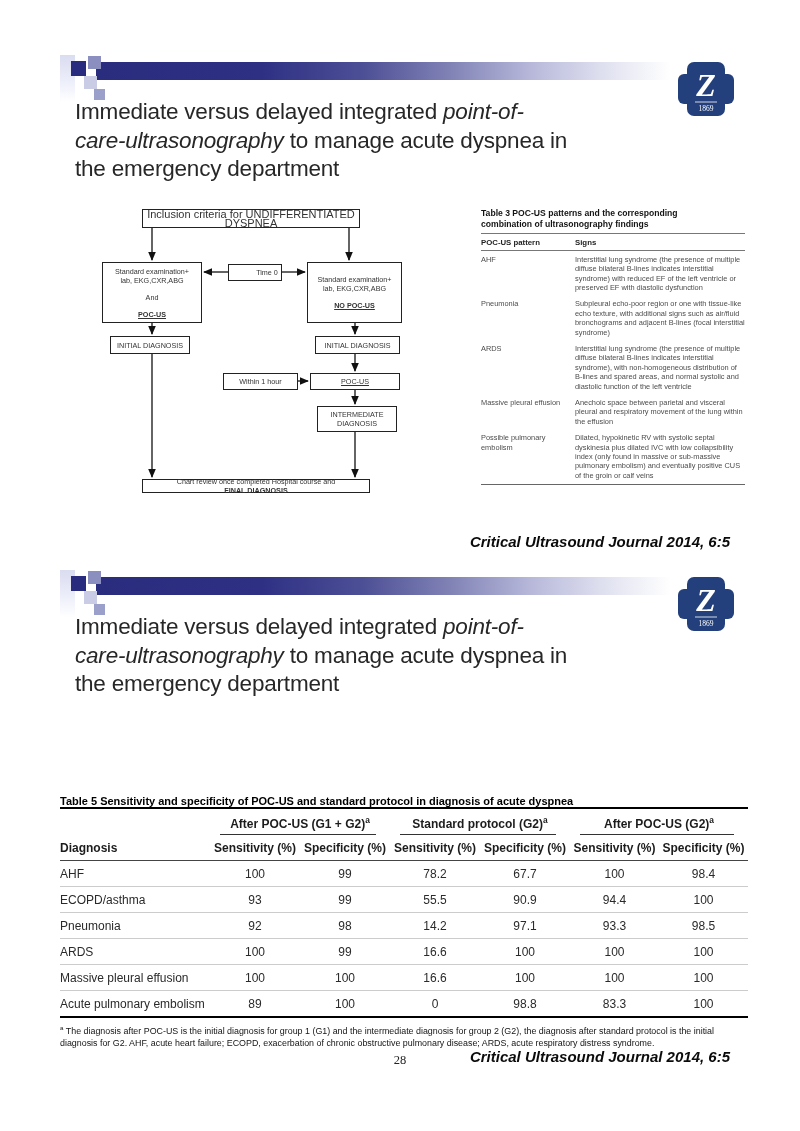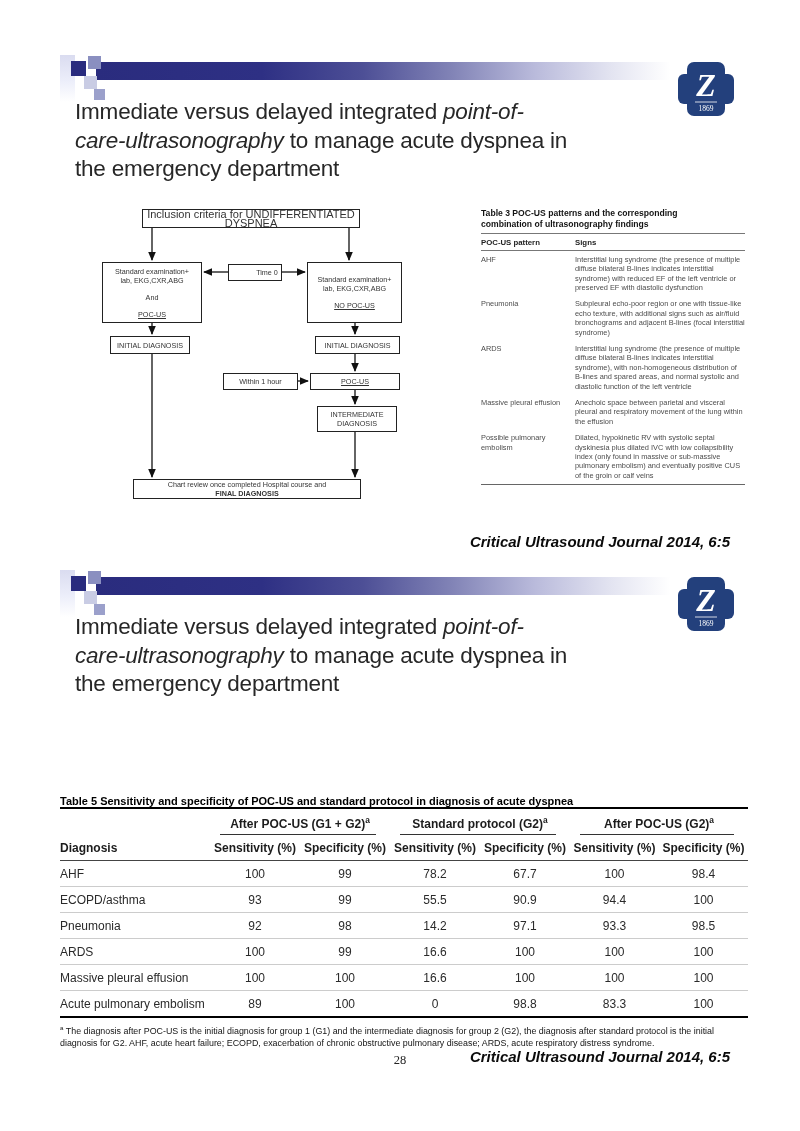--- a/index.html
+++ b/index.html
@@ -23,21 +23,21 @@
   .slide-title { position:absolute; left:75px; width:565px; font-size:22.5px; line-height:28.5px;
     color:#272727; letter-spacing:-0.2px; font-weight:500; }
   .slide-title .it { font-style:italic; }
 
   
   .flowchart { position:absolute; left:95px; top:205px; width:322px; height:312px; }
   .fc-box { position:absolute; border:1.2px solid #222; background:#fff; color:#333;
     display:flex; flex-direction:column; align-items:center; justify-content:center;
     text-align:center; font-size:7.2px; line-height:9px; }
   .fc-thick { border-width:1.6px; }
-  .fc-bu { font-weight:normal; text-decoration:underline; }
+  .fc-bu { font-weight:bold; text-decoration:underline; }
   .fc-u  { text-decoration:underline; }
   .fc-b  { font-weight:bold; }
   .fc-gap { height:8px; }
   .fc-arrows { position:absolute; left:0; top:0; pointer-events:none; }
 
   
   .table3 { position:absolute; left:437px; top:208px; width:264px;margin-left:44px; }
   .t3-title { font-size:8.6px; font-weight:bold; line-height:10.6px; color:#141414; }
   .table3 table { width:100%; border-collapse:collapse; margin-top:4px; border-bottom:1.5px solid #666; }
   .table3 th { font-size:7.8px; color:#232323; text-align:left; padding:3.5px 0;
@@ -157,21 +157,21 @@
 
     <div class="fc-box" style="left:215px; top:168px; width:90px; height:17px;">
       <span class="fc-u">POC-US</span>
     </div>
 
     <div class="fc-box" style="left:222px; top:201px; width:80px; height:26px;">
       <span>INTERMEDIATE</span>
       <span>DIAGNOSIS</span>
     </div>
 
-    <div class="fc-box fc-thick" style="left:38px; top:274px; width:228px; height:20px;">
+    <div class="fc-box fc-thick" style="left:47px; top:274px; width:228px; height:14px;">
       <span>Chart review once completed Hospital course and</span>
       <span class="fc-b">FINAL DIAGNOSIS</span>
     </div>
   </div>
 
   <div class="table3">
     <div class="t3-title">
       <div>Table 3 POC-US patterns and the corresponding</div>
       <div>combination of ultrasonography findings</div>
     </div>

